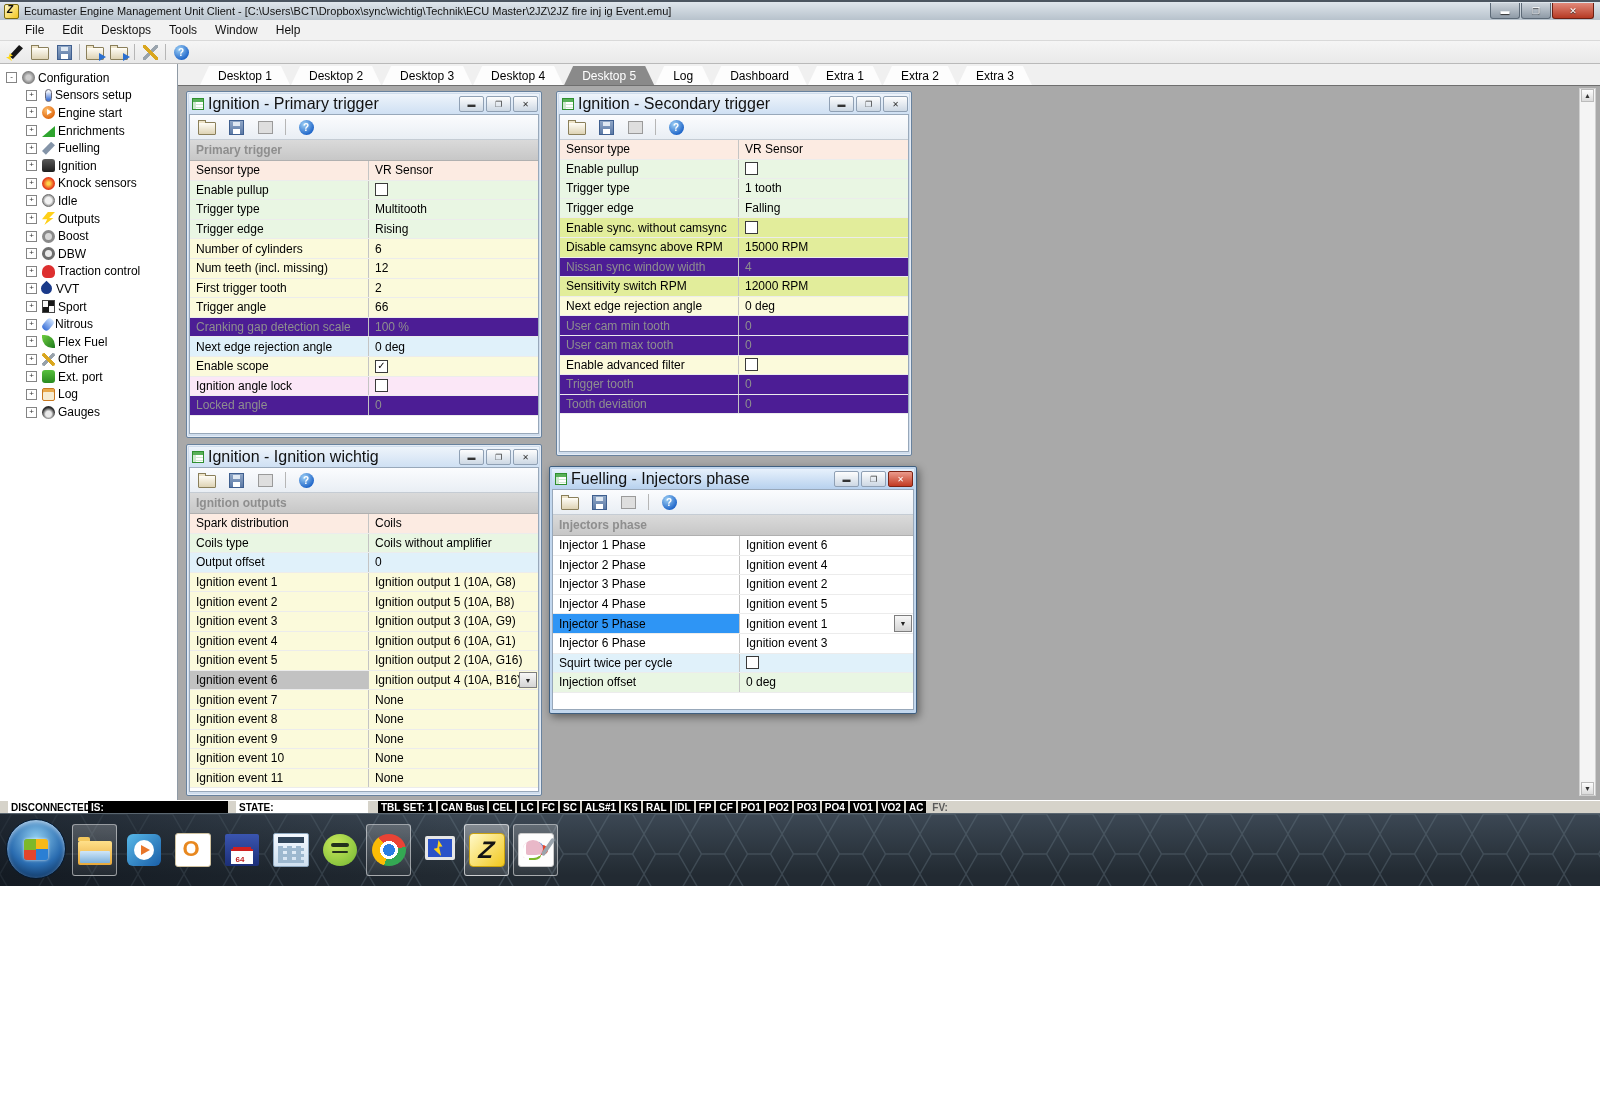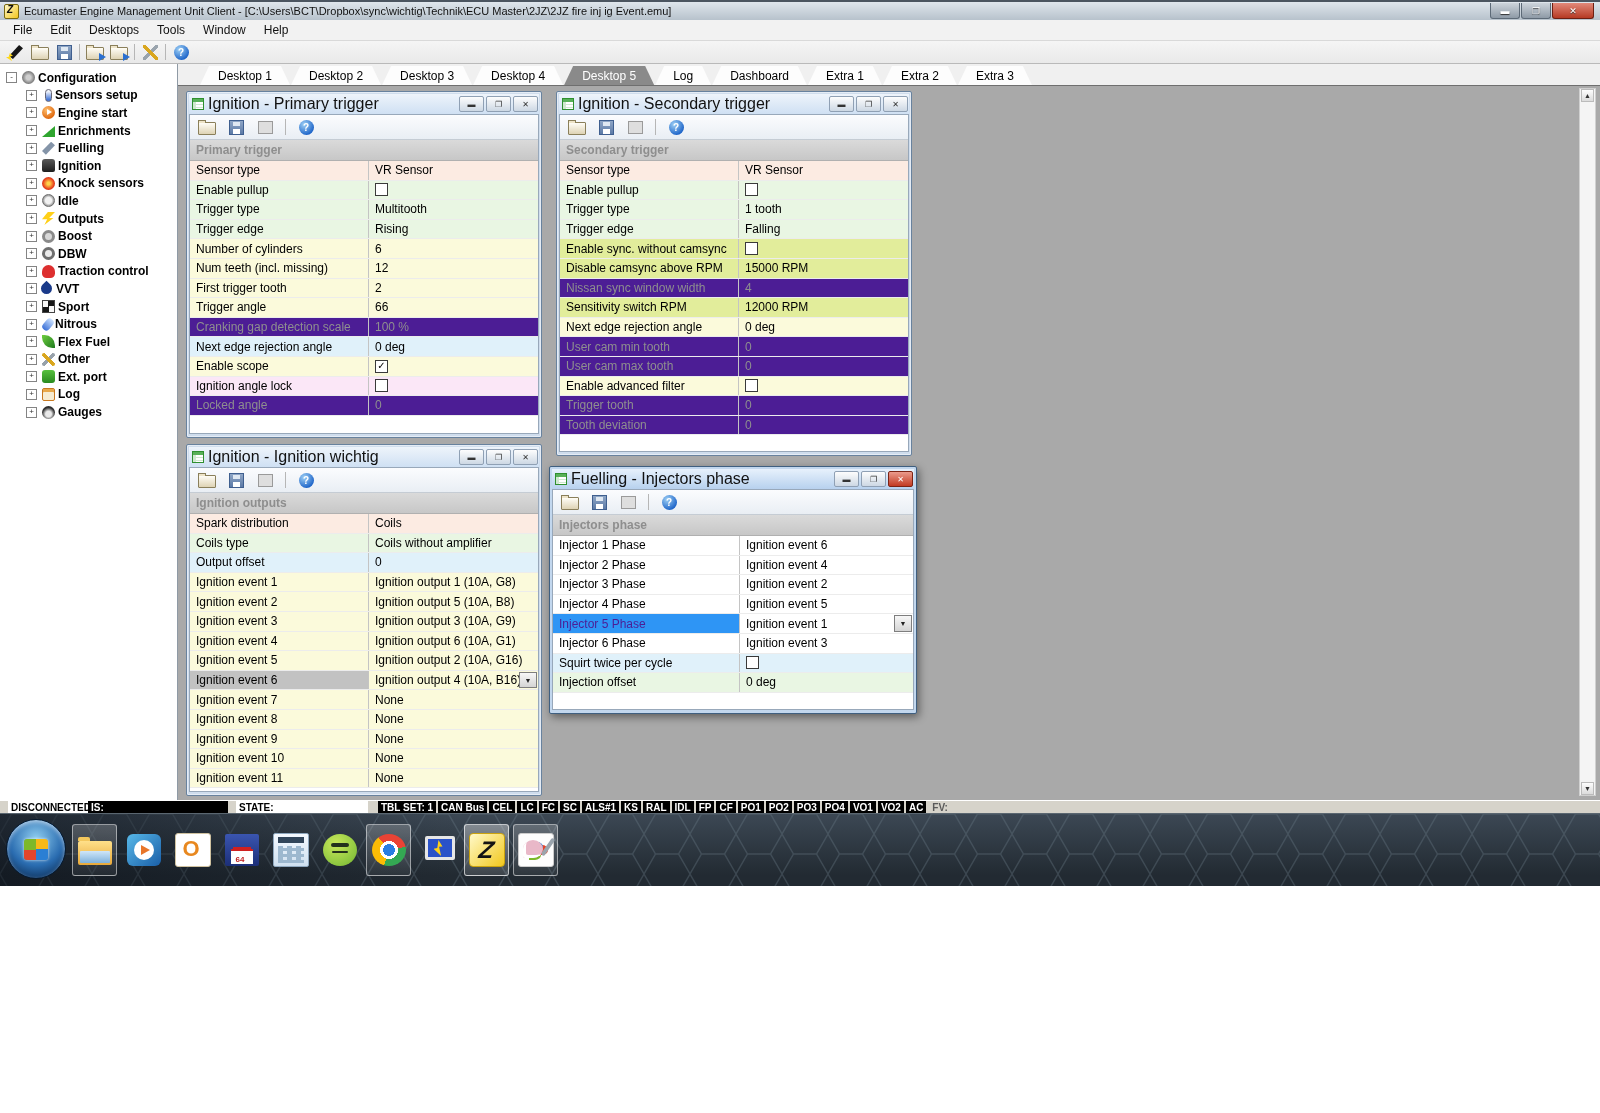--- a/index.html
+++ b/index.html
@@ -17,21 +17,21 @@
             font-style:italic;color:#111}
   #titlebar .ttext{flex:1;font-size:11px;color:#111;white-space:nowrap;overflow:hidden}
   .winbtns{display:flex;margin-right:6px}
   .winbtn{width:28px;height:15px;border:1px solid #5d6a77;border-top:none;border-radius:0 0 3px 3px;
           background:linear-gradient(180deg,#cdd4db,#8e9aa6);display:flex;align-items:center;justify-content:center;
           color:#fff;font-size:9px;font-weight:bold;margin-left:1px;text-shadow:0 1px 1px #333}
   .winbtn.close{width:40px;background:linear-gradient(180deg,#e2897a,#b63a24);border-color:#6d1f12}
 
   
   #menubar{left:0;top:20px;width:1600px;height:21px;background:#f2f2f2;border-bottom:1px solid #d9d9d9;
-           display:flex;align-items:center;padding-left:4px;box-sizing:border-box}
+           display:flex;align-items:center;padding-left:16px;box-sizing:border-box}
   .menu-item{padding:2px 9px;font-size:12px;color:#111}
   #maintoolbar{left:0;top:41px;width:1600px;height:23px;background:linear-gradient(#f5f5f5,#e9e9e9);
            border-bottom:1px solid #b9b9b9;display:flex;align-items:center;padding-left:4px;box-sizing:border-box}
   .tbtn{width:24px;height:20px;display:flex;align-items:center;justify-content:center;position:relative}
   .tsep{width:1px;height:16px;background:#b6b6b6;margin:0 3px}
 
   
   .i-burn{width:14px;height:14px;background:linear-gradient(135deg,#161616 55%,#454545);
           clip-path:polygon(0 78%,72% 0,100% 24%,28% 100%)}
   .tbtn.burn::after{content:"";position:absolute;left:2px;bottom:1px;width:7px;height:8px;background:#ffd91e;
@@ -55,21 +55,21 @@
   .i-window{width:13px;height:11px;background:#dedede;border:1px solid #9a9a9a}
 
   
   #sidebar{left:0;top:64px;width:178px;height:736px;background:#fff;border-right:1px solid #8f9aa5;
            box-sizing:border-box;padding-top:5px;overflow:hidden}
   .titem{display:flex;align-items:center;height:17.6px;white-space:nowrap}
   .titem .tbox{width:9px;height:9px;border:1px solid #848484;background:#fff;font-size:8px;line-height:7px;
            text-align:center;color:#333;flex:none;margin-right:3px}
   .titem.lvl0{padding-left:6px}
   .titem.lvl1{padding-left:26px}
-  .tlabel{font-weight:bold;font-size:12px;margin-left:3px}
+  .tlabel{font-weight:normal;font-size:12px;margin-left:3px}
   .ic{width:13px;height:13px;display:inline-block;flex:none;border-radius:2px;margin-left:2px}
   .ic-gear{background:radial-gradient(circle,#cfcfcf 25%,#767676 70%);border-radius:50%}
   .ic-thermometer{width:7px;margin-left:5px;border-radius:5px;background:linear-gradient(180deg,#eef2fa 15%,#4a7ad8 85%);border:1px solid #667;box-sizing:border-box}
   .ic-play{background:radial-gradient(circle at 38% 32%,#ffc070,#e06a10 70%);border-radius:50%;position:relative}
   .ic-play::after{content:"";position:absolute;left:5px;top:3px;border-left:5px solid #fff;
            border-top:3.5px solid transparent;border-bottom:3.5px solid transparent}
   .ic-enrich{width:0;height:0;border-left:13px solid transparent;border-bottom:11px solid #2fa52f;border-radius:0;margin-top:2px;background:none}
   .ic-injector{background:#8494a8;clip-path:polygon(0 72%,70% 0,100% 28%,30% 100%)}
   .ic-coil{background:linear-gradient(180deg,#5a5a5a,#1e1e1e);border-radius:3px 3px 2px 2px}
   .ic-knock{background:radial-gradient(circle,#ffd24a 15%,#e8401c 60%,#a80e0e);border-radius:50%}
@@ -127,21 +127,21 @@
        color:#8e8e8e;font-weight:bold;display:flex;align-items:center;padding-left:6px}
   .rows{flex:1;background:#fff;overflow:hidden}
   .prow{display:flex;height:19.6px;box-sizing:border-box;border-bottom:1px solid #ececec;font-size:12px}
   .pl{width:var(--lw,178px);flex:none;padding-left:6px;box-sizing:border-box;display:flex;align-items:center;overflow:hidden;white-space:nowrap}
   .pv{flex:1;padding-left:6px;border-left:1px solid #c4c4c4;display:flex;align-items:center;position:relative;overflow:hidden;white-space:nowrap}
   .bg-rose{background:#fcebe2}.bg-green{background:#e9f6e3}.bg-cream{background:#fbfadb}
   .bg-lime{background:#e2ed9b}.bg-blue{background:#e0f1fa}.bg-magenta{background:#fbe7f7}
   .bg-white{background:#fff}
   .bg-disabled{background:#4c1d95;color:#8f8f8f}
   .pl.selg{background:#c2c2c2}
-  .pl.selb{background:#2e95f5;color:#4c1d95}
+  .pl.selb{background:#2e95f5;color:#000000}
   .cb{width:11px;height:11px;border:1px solid #3a3a3a;background:#fff;display:inline-flex;align-items:center;
       justify-content:center;font-size:10px;font-weight:bold;color:#000;line-height:10px}
   .cb.checked::after{content:"✓"}
   .ddbtn{position:absolute;right:1px;top:1px;bottom:1px;width:16px;border:1px solid #7e7e7e;
       background:linear-gradient(#f7f7f7,#d4d4d4);display:flex;align-items:center;justify-content:center;
       font-size:7px;color:#222}
 
   
   #statusbar{left:0;top:800px;width:1600px;height:13px;background:#d6d3ca;border-top:1px solid #fff;
       display:flex;align-items:center;font-size:10px;font-weight:bold;box-sizing:border-box}
@@ -504,21 +504,20 @@
             <span class="i-save"></span>
           </span>
           <span class="tbtn">
             <span class="i-window"></span>
           </span>
           <span class="tsep"></span>
           <span class="tbtn">
             <span class="i-help"></span>
           </span>
         </div>
-        <div class="win-hdr">Secondary trigger</div>
         <div class="rows">
           <div class="prow bg-rose">
             <div class="pl">Sensor type</div>
             <div class="pv">
               <span>VR Sensor</span>
             </div>
           </div>
           <div class="prow bg-green">
             <div class="pl">Enable pullup</div>
             <div class="pv">

